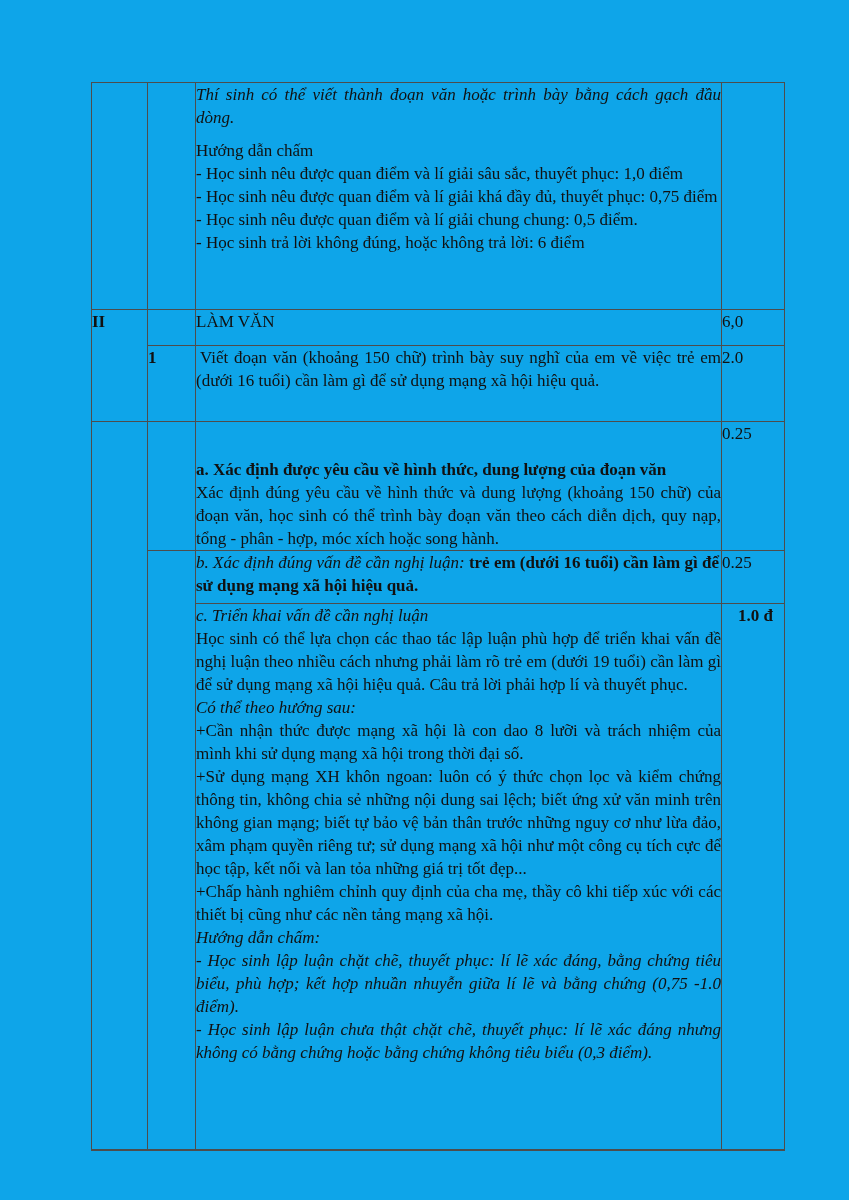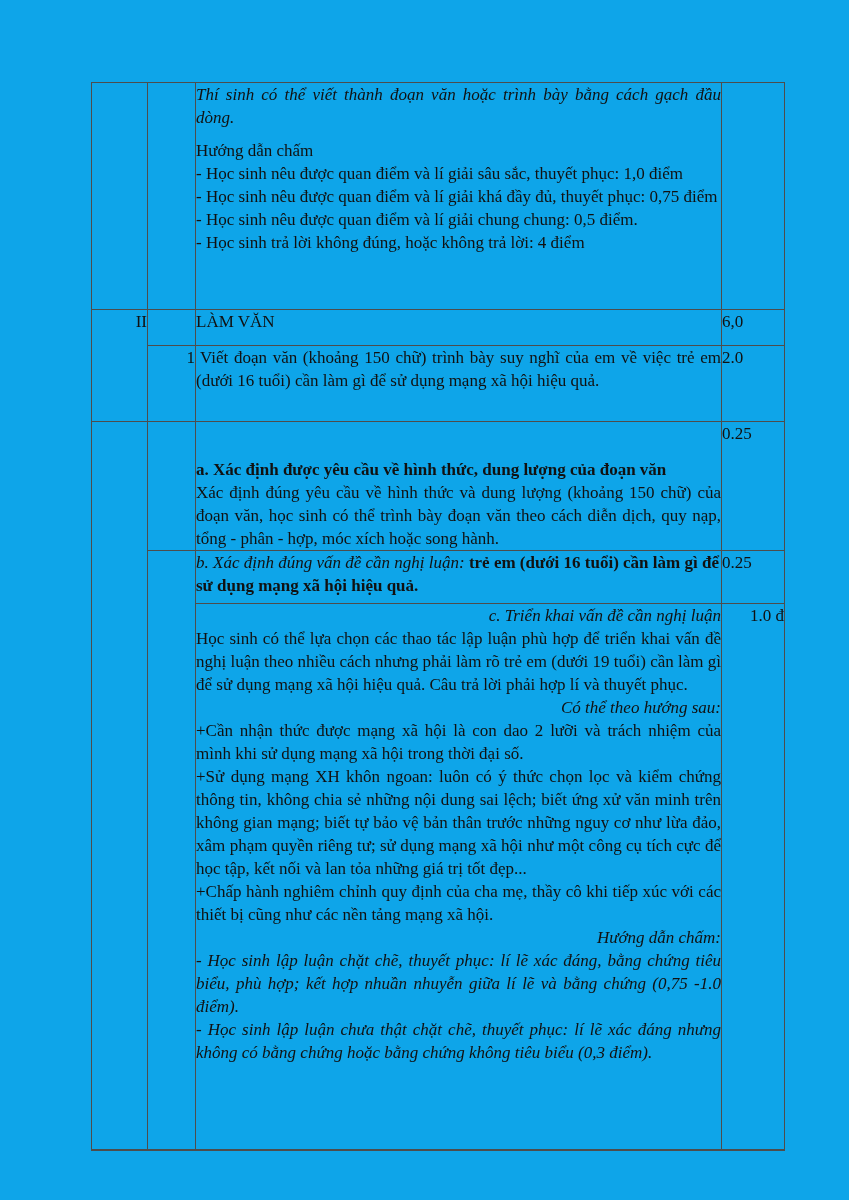--- a/index.html
+++ b/index.html
@@ -26,37 +26,37 @@
     overflow: hidden;
   }
   table.rubric { border-bottom: 2px solid #4d4d4d; }
 
   col.c-numeral { width: 56px; }
   col.c-subnum  { width: 48px; }
   col.c-content { width: 526px; }
   col.c-score   { width: 63px; }
 
   td.numeral, td.subnum {
-    text-align: right;
-    font-weight: normal;
+    text-align: left;
+    font-weight: bold;
     padding-top: 4px;
   }
   td.content { padding: 3px 6px 2px 8px; }
   td.score   { text-align: left; padding-top: 3px; }
-  td.score.left { text-align: right; padding-left: 5px; }
+  td.score.left { text-align: center; padding-left: 5px; font-weight: bold; }
 
   .h-r0 td { height: 226px; }
   .h-rII td { height: 35px; }
   .h-r1 td { height: 75px; }
   .h-ra td { height: 103px; }
   .h-rb td { height: 52px; }
   .h-rc td { height: 545px; }
 
   p { margin: 0; }
-  .it { font-style: italic; text-align: right; }
+  .it { font-style: italic; }
   .bd { font-weight: normal; }
   .just { text-align: justify; }
   .gap-top { margin-top: 10px; }
   .gap-top12 { margin-top: 0; }
   .indent1 { text-indent: 4px; }
   .block { display: block; margin-top: 36px; }
 </style>
 </head>
 <body>
 
@@ -72,21 +72,21 @@
     <tbody>
         <tr class="h-r0">
       <td class="numeral"></td>
       <td class="subnum"></td>
       <td class="content">
         <p class="it just">Thí sinh có thể viết thành đoạn văn hoặc trình bày bằng cách gạch đầu dòng.</p>
         <p class="bd gap-top">Hướng dẫn chấm</p>
         <p>- Học sinh nêu được quan điểm và lí giải sâu sắc, thuyết phục: 1,0 điểm</p>
         <p>- Học sinh nêu được quan điểm và lí giải khá đầy đủ, thuyết phục: 0,75 điểm</p>
         <p>- Học sinh nêu được quan điểm và lí giải chung chung: 0,5 điểm.</p>
-        <p>- Học sinh trả lời không đúng, hoặc không trả lời: 4 điểm</p>
+        <p>- Học sinh trả lời không đúng, hoặc không trả lời: 6 điểm</p>
       </td>
       <td class="score"></td>
     </tr>
 
     <tr class="h-rII">
       <td class="numeral" rowspan="2">
         <span>II</span>
       </td>
       <td class="subnum"></td>
       <td class="content">
@@ -134,21 +134,21 @@
       <td class="score">
         <span>0.25</span>
       </td>
     </tr>
 
     <tr class="h-rc">
       <td class="content">
         <p class="it">c. Triển khai vấn đề cần nghị luận</p>
         <p class="just">Học sinh có thể lựa chọn các thao tác lập luận phù hợp để triển khai vấn đề nghị luận theo nhiều cách nhưng phải làm rõ trẻ em (dưới 19 tuổi) cần làm gì để sử dụng mạng xã hội hiệu quả. Câu trả lời phải hợp lí và thuyết phục.</p>
         <p class="it gap-top12">Có thể theo hướng sau:</p>
-        <p class="just">+Cần nhận thức được mạng xã hội là con dao 2 lưỡi và trách nhiệm của mình khi sử dụng mạng xã hội trong thời đại số.</p>
+        <p class="just">+Cần nhận thức được mạng xã hội là con dao 8 lưỡi và trách nhiệm của mình khi sử dụng mạng xã hội trong thời đại số.</p>
         <p class="just">+Sử dụng mạng XH khôn ngoan: luôn có ý thức chọn lọc và kiểm chứng thông tin, không chia sẻ những nội dung sai lệch;  biết ứng xử văn minh trên không gian mạng; biết tự bảo vệ bản thân trước những nguy cơ như lừa đảo, xâm phạm quyền riêng tư; sử dụng mạng xã hội như một công cụ tích cực để học tập, kết nối và lan tỏa những giá trị tốt đẹp...</p>
         <p class="just">+Chấp hành nghiêm chỉnh quy định của cha mẹ, thầy cô khi tiếp xúc với các thiết bị cũng như các nền tảng mạng xã hội.</p>
         <p class="it bd">Hướng dẫn chấm:</p>
         <p class="it just">- Học sinh lập luận chặt chẽ, thuyết phục: lí lẽ xác đáng, bằng chứng tiêu biểu, phù hợp; kết hợp nhuần nhuyễn giữa lí lẽ và bằng chứng (0,75 -1.0 điểm).</p>
         <p class="it just">- Học sinh lập luận chưa thật chặt chẽ, thuyết phục: lí lẽ xác đáng nhưng không có bằng chứng hoặc bằng chứng không tiêu biểu (0,3 điểm).</p>
       </td>
       <td class="score left">
         <span>1.0 đ</span>
       </td>
     </tr>

